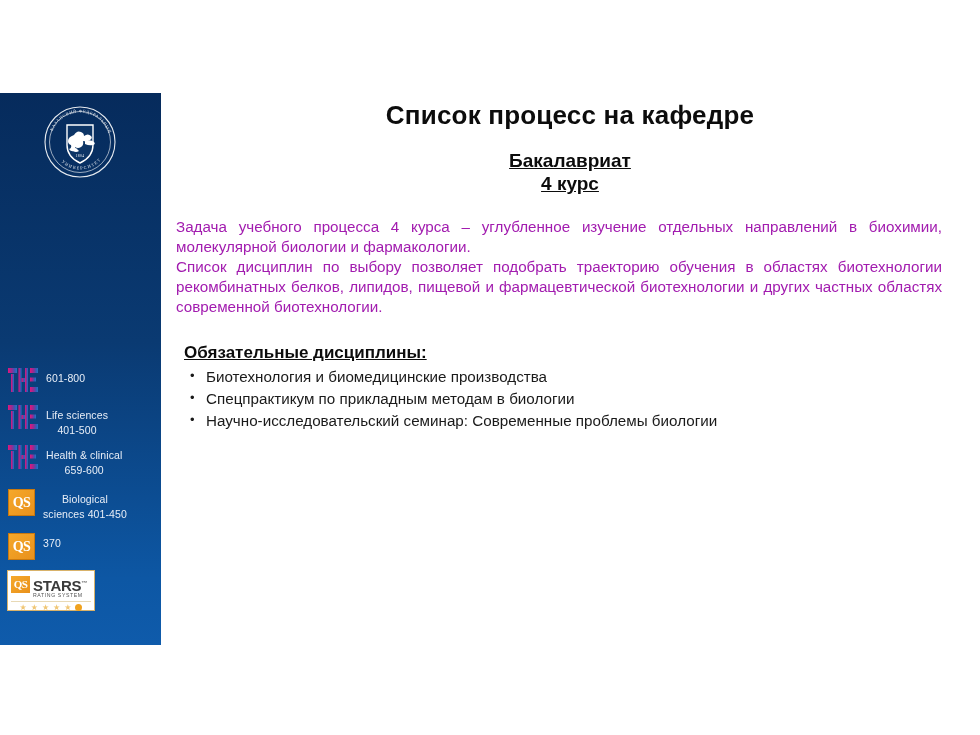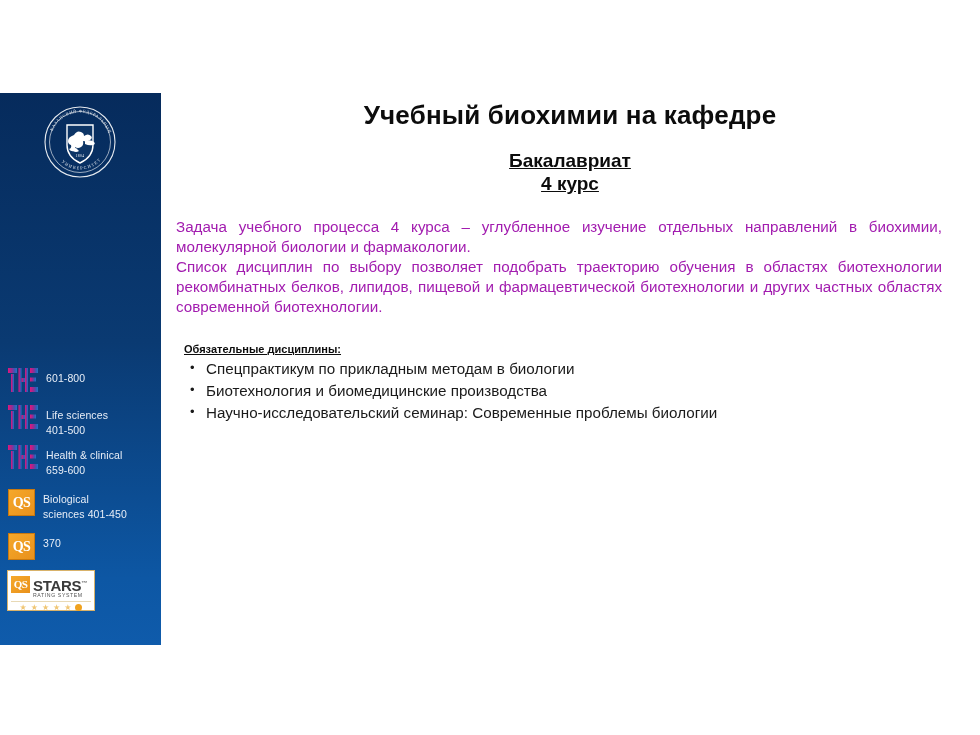--- a/index.html
+++ b/index.html
@@ -59,20 +59,21 @@
     width: 27px;
     height: 27px;
   }
   .rank-text {
     color: #e8eef7;
     font-size: 10.5px;
     line-height: 14.5px;
     letter-spacing: .1px;
     white-space: nowrap;
     padding-top: 3px;
+    text-align: center;
   }
   .rank-text .l2 { display: block; }
 
   .spacer-sm { height: 9px; }
   .spacer-xs { height: 5px; }
 
   
   .the-bars {
     width: 30px;
     height: 24px;
@@ -202,21 +203,21 @@
     line-height: 20px;
     color: #a21caf;
     text-align: justify;
   }
   #body-text p { margin: 0; }
 
   #section {
     margin-top: 26px;
   }
   #section-heading {
-    font-size: 11px;
+    font-size: 17px;
     font-weight: bold;
     color: #0c0c0c;
     text-decoration: underline;
     margin: 0 0 3px 8px;
   }
   #bullets {
     list-style: none;
     margin: 0;
     padding: 0 0 0 14px;
   }
@@ -376,34 +377,34 @@
       <span class="star">★</span>
       <span class="star">★</span>
       <span class="star-dot"></span>
     </div>
   </div>
 
 </div>
 
 <div id="content">
 
-  <h1 id="title">Учебный биохимии  на кафедре</h1>
+  <h1 id="title">Список процесс  на кафедре</h1>
 
   <div id="subtitle-wrap">
     <div class="subtitle">Бакалавриат</div>
     <div class="subtitle">4 курс</div>
   </div>
 
   <div id="body-text">
     <p>Задача учебного процесса 4 курса – углубленное изучение отдельных направлений в биохимии, молекулярной биологии и фармакологии.</p>
     <p>Список дисциплин по выбору позволяет подобрать траекторию обучения в областях биотехнологии рекомбинатных белков, липидов, пищевой и фармацевтической биотехнологии и других частных областях современной биотехнологии.</p>
   </div>
 
   <div id="section">
     <div id="section-heading">Обязательные дисциплины:</div>
     <ul id="bullets">
+      <li>Биотехнология и биомедицинские производства</li>
       <li>Спецпрактикум по прикладным методам в биологии</li>
-      <li>Биотехнология и биомедицинские производства</li>
       <li>Научно-исследовательский семинар: Современные проблемы биологии</li>
     </ul>
   </div>
 
 </div>
 
 </body></html>

